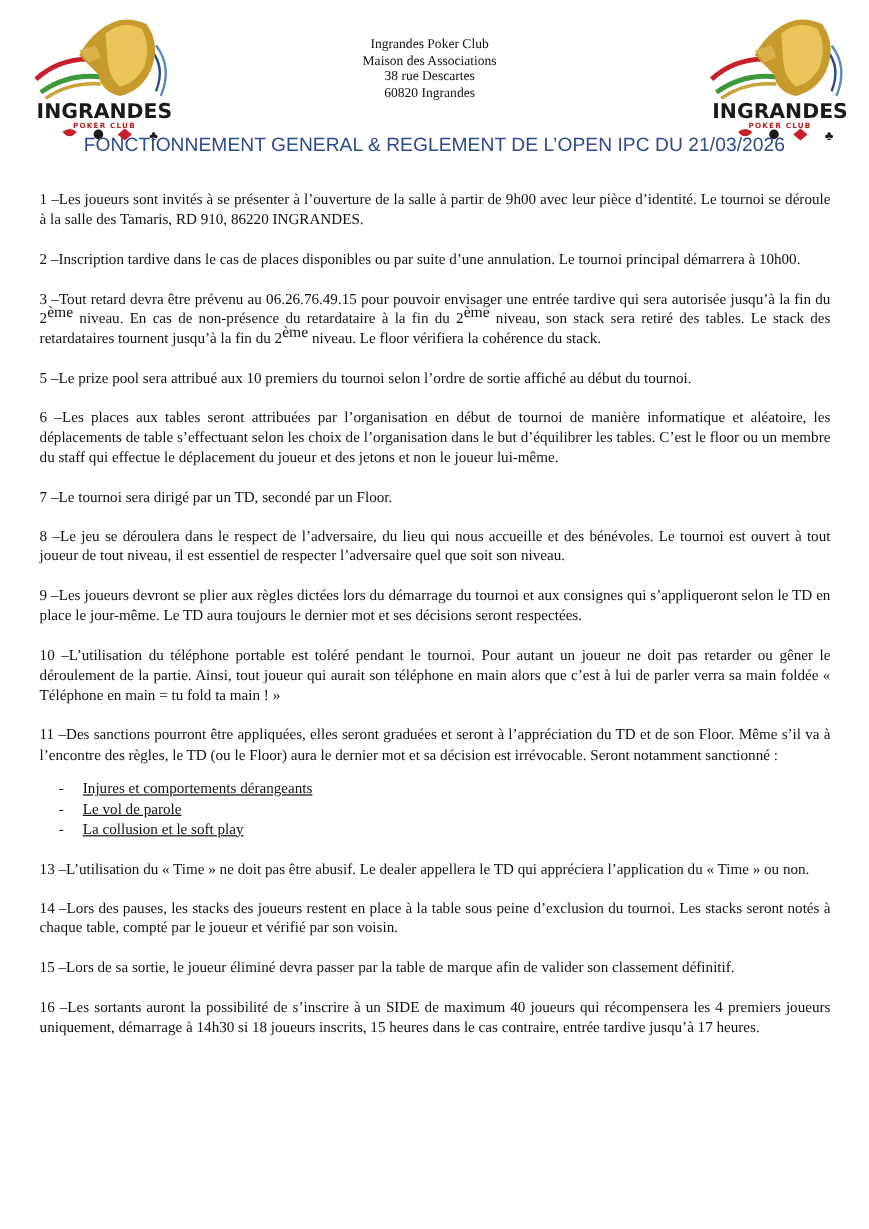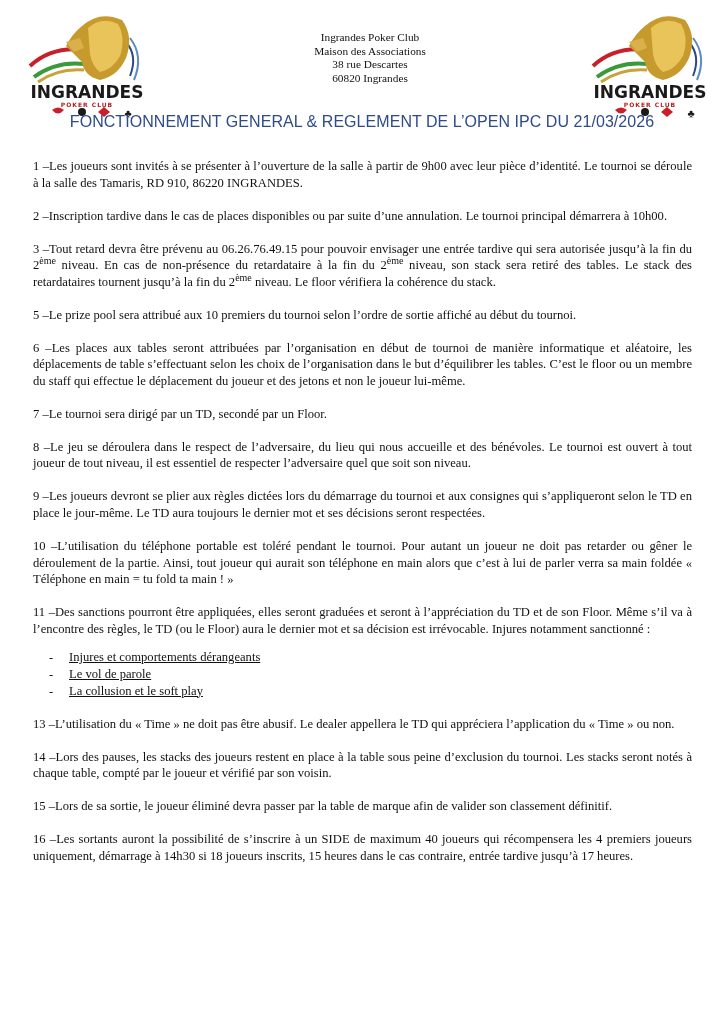--- a/index.html
+++ b/index.html
@@ -1,30 +1,30 @@
 <!DOCTYPE html>
 <html><head>
 <meta charset="utf-8">
 <style>
   html, body { margin:0; padding:0; background:#ffffff; }
   body { width:724px; height:1024px; position:relative; overflow:hidden;
          font-family:"Liberation Serif", serif; color:#111; }
   .logo { position:absolute; width:130px; height:112px; }
   .logo-left { left:22px; top:6px; }
   .logo-right { left:585px; top:6px; }
-  .address { position:absolute; left:268px; width:204px; top:31px; text-align:center;
+  .address { position:absolute; left:256px; width:204px; top:31px; text-align:center;
              font-size:11.3px; line-height:13.6px; }
   .address div { white-space:nowrap; }
   .doc-title { position:absolute; left:0; width:724px; top:113px; text-align:center;
                font-family:"Liberation Sans", sans-serif; font-size:16px; color:#2e4b8c; letter-spacing:0.05px; }
   .content { position:absolute; left:21px; width:683px; top:146px; font-size:12.6px; line-height:16.6px; text-align:justify; }
   .rule { margin:0 0 16.4px 0; }
   .rule p { margin:12px; }
   .rule .num::after { content:" \2013 "; }
-  sup { font-size:10px; line-height:0; vertical-align:5px; }
+  sup { font-size:13px; line-height:0; vertical-align:5px; }
   ul.sanctions { list-style:none; margin:4px; padding:0 0 0 24px;text-decoration:underline; }
   ul.sanctions li { position:relative; padding-left:20px; }
   ul.sanctions li::before { content:"-"; position:absolute; left:0; }
 </style>
 </head>
 <body>
 
 <div class="logo logo-left">
   <svg width="130" height="112" viewBox="0 0 130 112">
     <path d="M8 60 Q30 40 62 44" stroke="#c8202a" stroke-width="4" fill="none"></path>
@@ -96,21 +96,21 @@
   <div class="rule">
       <p><span class="num">8</span><span>Le jeu se déroulera dans le respect de l’adversaire, du lieu qui nous accueille et des bénévoles. Le tournoi est ouvert à tout joueur de tout niveau, il est essentiel de respecter l’adversaire quel que soit son niveau.</span></p>
     </div>
   <div class="rule">
       <p><span class="num">9</span><span>Les joueurs devront se plier aux règles dictées lors du démarrage du tournoi et aux consignes qui s’appliqueront selon le TD en place le jour-même. Le TD aura toujours le dernier mot et ses décisions seront respectées.</span></p>
     </div>
   <div class="rule">
       <p><span class="num">10</span><span>L’utilisation du téléphone portable est toléré pendant le tournoi. Pour autant un joueur ne doit pas retarder ou gêner le déroulement de la partie. Ainsi, tout joueur qui aurait son téléphone en main alors que c’est à lui de parler verra sa main foldée « Téléphone en main = tu fold ta main ! »</span></p>
     </div>
   <div class="rule">
-    <p><span class="num">11</span><span>Des sanctions pourront être appliquées, elles seront graduées et seront à l’appréciation du TD et de son Floor. Même s’il va à l’encontre des règles, le TD (ou le Floor) aura le dernier mot et sa décision est irrévocable. Injures notamment sanctionné :</span></p>
+    <p><span class="num">11</span><span>Des sanctions pourront être appliquées, elles seront graduées et seront à l’appréciation du TD et de son Floor. Même s’il va à l’encontre des règles, le TD (ou le Floor) aura le dernier mot et sa décision est irrévocable. Seront notamment sanctionné :</span></p>
     <ul class="sanctions">
       <li>Injures et comportements dérangeants</li>
       <li>Le vol de parole</li>
       <li>La collusion et le soft play</li>
     </ul>
   </div>
   <div class="rule">
       <p><span class="num">13</span><span>L’utilisation du « Time » ne doit pas être abusif. Le dealer appellera le TD qui appréciera l’application du « Time » ou non.</span></p>
     </div>
   <div class="rule">

